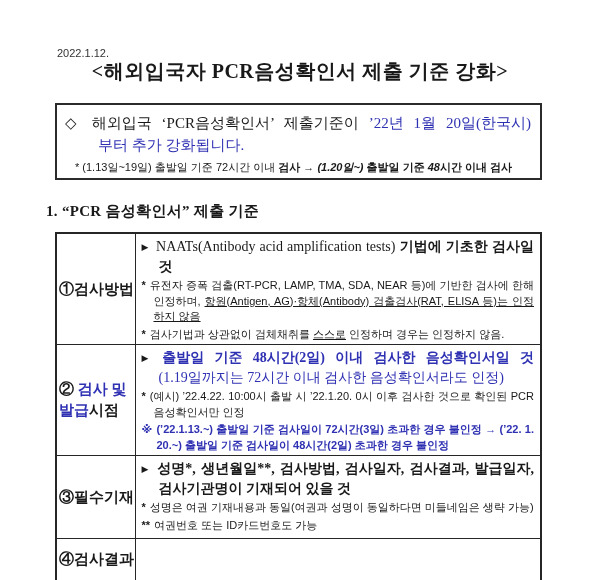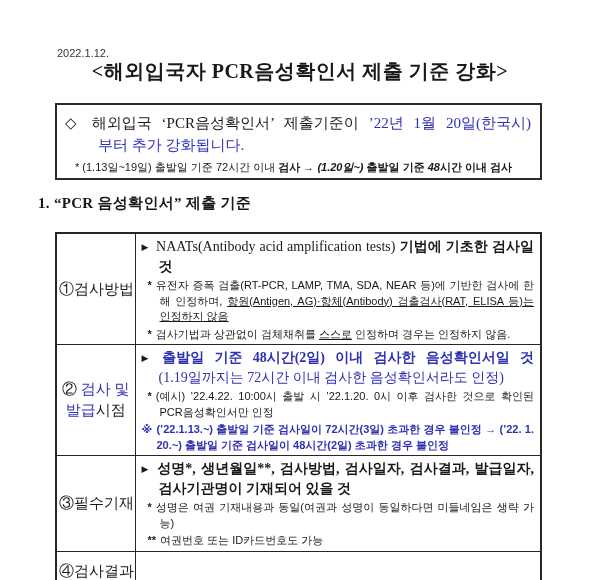--- a/index.html
+++ b/index.html
@@ -17,41 +17,41 @@
               border:2px solid #2b2b2b;box-sizing:border-box;padding:7px 9px 4px 8px;}
   .notice-l1{font-size:15px;line-height:22px;text-align:justify;text-align-last:justify;}
   .notice-l2{font-size:15px;line-height:22px;padding-left:33px;}
   .blue{color:var(--accent-blue,#2f31b3);}
   .diamond{margin-right:9px;}
   .notice-note{margin-top:3px;font-size:11px;line-height:16px;white-space:nowrap;
                font-family:"Liberation Sans","DejaVu Sans",sans-serif;padding-left:10px;}
   .b{font-weight:bold;}
   .bi{font-weight:bold;font-style:italic;}
 
-  .section-heading{position:absolute;left:38px;top:194px;margin:0;font-size:15px;
+  .section-heading{position:absolute;left:38px;top:194px;margin:8px;font-size:15px;
                    font-weight:bold;letter-spacing:.3px;}
 
   table.criteria{position:absolute;left:55px;top:232px;width:487px;
                  border-collapse:collapse;border:2px solid #262626;table-layout:fixed;}
   table.criteria col.c1{width:79px;}
   table.criteria th,table.criteria td{border:1px solid #262626;box-sizing:border-box;}
   tr.head{height:26px;}
   tr.head th{font-size:15px;font-weight:bold;text-align:center;vertical-align:middle;padding:0;}
   tr.r1{height:92px;}
   tr.r2{height:106px;}
   tr.r3{height:83px;}
   tr.r4{height:42px;}
-  td.lbl{text-align:center;vertical-align:middle;font-size:15px;font-weight:normal;
+  td.lbl{text-align:left;vertical-align:middle;font-size:15px;font-weight:bold;
          padding:0 2px;word-break:keep-all;line-height:21px;}
   td.cnt{vertical-align:top;padding:3px 6px 2px 6px;}
 
   .main{font-size:14px;line-height:19px;text-align:justify;
         padding-left:17px;text-indent:-17px;word-break:keep-all;}
   .mk{font-size:9px;vertical-align:1px;margin-right:7px;}
-  .sub{font-size:11px;line-height:15.5px;text-align:justify;margin-left:6px;
+  .sub{font-size:11px;line-height:15.5px;text-align:justify;
        padding-left:12px;text-indent:-12px;margin-top:2px;
        font-family:"Liberation Sans","DejaVu Sans",sans-serif;}
   .sub .smk{margin-right:4px;font-weight:bold;}
   .sub.ref{margin-left:0;padding-left:15px;text-indent:-15px;font-weight:bold;}
   .u{text-decoration:underline;}
 </style>
 </head>
 <body>
 
 <div class="page">

